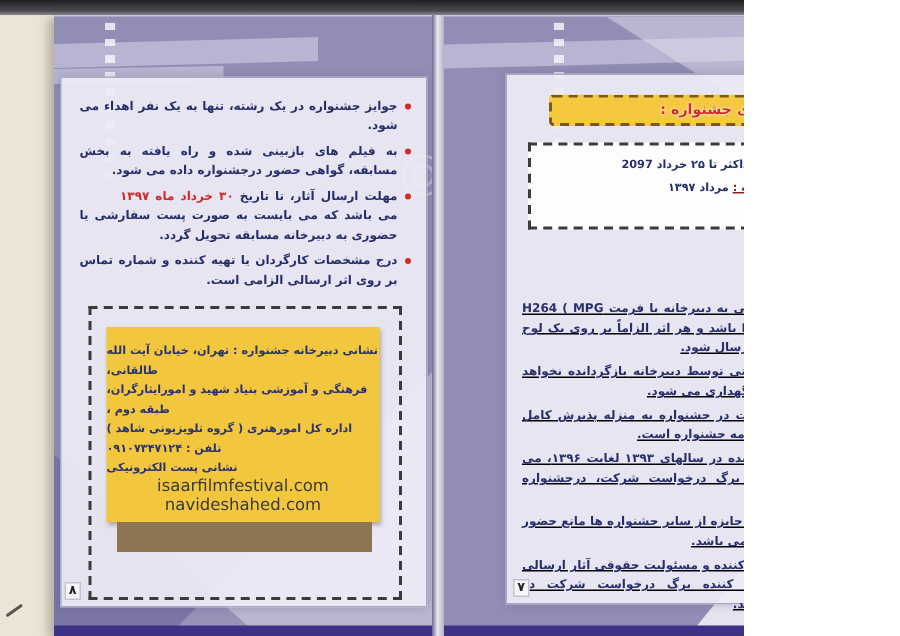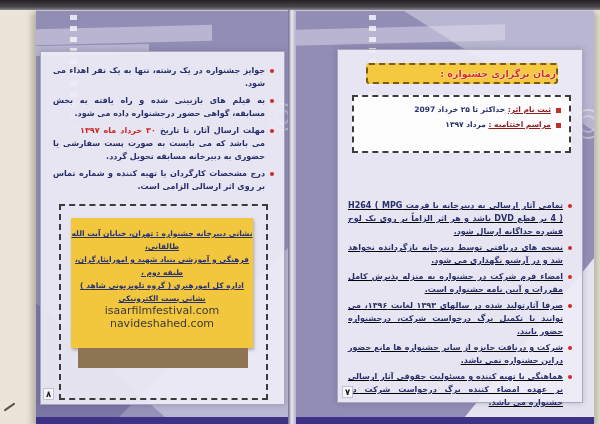--- a/index.html
+++ b/index.html
@@ -1,16 +1,16 @@
 <!DOCTYPE html>
 <html lang="fa"><head>
 <meta charset="utf-8">
 <style>
   html,body{margin:0;padding:0;}
-  .scan{position:relative;width:600px;height:424px;background:#eae5d7;overflow:hidden;
+  .scan{position:relative;width:496px;height:424px;background:#eae5d7;overflow:hidden;
         font-family:"DejaVu Sans",sans-serif;}
   .top-shadow{position:absolute;top:0;left:0;right:0;height:10px;
         background:linear-gradient(to bottom,#232125,#4a484d 70%,#8a8890);}
   .scratch{position:absolute;left:3px;bottom:16px;width:13px;height:2px;background:#5a544c;
         transform:rotate(-35deg);border-radius:2px;}
 
   .page{position:absolute;top:10px;bottom:0;background:#918db5;overflow:hidden;
         border-top:1px solid rgba(255,255,255,.5);}
   .page.left{left:36px;width:252px;box-shadow:-4px 2px 6px rgba(80,75,70,.35);}
   .page.right{left:296px;width:298px;box-shadow:4px 2px 6px rgba(80,75,70,.3);}
@@ -55,22 +55,22 @@
         line-height:13px;color:#272f6a;text-align:justify;direction:rtl;}
   p.bullet::before{content:"";position:absolute;right:0;top:4.5px;width:4px;height:4px;
         border-radius:50%;background:#d02a24;}
   .red-date{color:#d02a24;margin-left:27px;}
 
   .note-frame{position:absolute;left:18px;top:152px;width:205px;height:192px;
         border:2px dashed #3b3b3b;}
   .sticky-note{position:absolute;left:10px;top:12px;width:182px;height:130px;background:#f2c73e;
         box-shadow:1px 2px 3px rgba(60,50,20,.35);padding-top:9px;box-sizing:border-box;}
   .note-shadow{position:absolute;left:17px;top:142px;width:170px;height:20px;background:#8d7452;}
-  .note-line{margin:0;font-size:7.5px;font-weight:700;color:#2a3370;text-align:center;
-        direction:rtl;line-height:13px;text-decoration:underline;}
+  .note-line{margin:0;font-size:7.5px;font-weight:700;color:#2a3370;text-align:left;
+        direction:rtl;line-height:13px;}
   .note-url{margin:0;font-size:11px;font-weight:400;color:#3a3a3a;text-align:center;
         line-height:12.5px;font-family:"DejaVu Sans",sans-serif;}
 
   .yellow-header{position:absolute;left:28px;width:192px;height:21px;background:#f4c83f;
         border:2px dashed #7a5a17;border-radius:3px;display:flex;align-items:center;
         justify-content:flex-end;box-sizing:border-box;}
   .yellow-header .txt{font-size:9.5px;font-weight:700;color:#d42b24;direction:rtl;
         text-shadow:0 0 1px #fff,0 0 2px #fff;}
   .yellow-header.h1{top:13px;}
   .yellow-header.h2{top:121px;}
@@ -114,20 +114,21 @@
         <p class="bullet">به فیلم های بازبینی شده و راه یافته به بخش مسابقه، گواهی حضور درجشنواره داده می شود.</p>
         <p class="bullet"><span>مهلت ارسال آثار، تا تاریخ </span><span class="red-date">۳۰ خرداد ماه ۱۳۹۷</span><span> می باشد که می بایست به صورت پست سفارشی یا حضوری به دبیرخانه مسابقه تحویل گردد.</span></p>
         <p class="bullet">درج مشخصات کارگردان یا تهیه کننده و شماره تماس بر روی اثر ارسالی الزامی است.</p>
       </div>
 
       <div class="note-frame">
         <div class="sticky-note">
           <p class="note-line">نشانی دبیرخانه جشنواره : تهران، خیابان آیت الله طالقانی،</p>
           <p class="note-line">فرهنگی و آموزشی بنیاد شهید و امورایثارگران، طبقه دوم ،</p>
           <p class="note-line">اداره کل امورهنری ( گروه تلویزیونی شاهد )</p>
+          <p class="note-line">تلفن : ۰۹۱۰۷۳۴۷۱۲۴</p>
           <p class="note-line">نشانی پست الکترونیکی</p>
           <p class="note-url">isaarfilmfestival.com</p>
           <p class="note-url">navideshahed.com</p>
         </div>
         <div class="note-shadow"></div>
       </div>
 
       <div class="page-num">۸</div>
     </div>
   </div>

